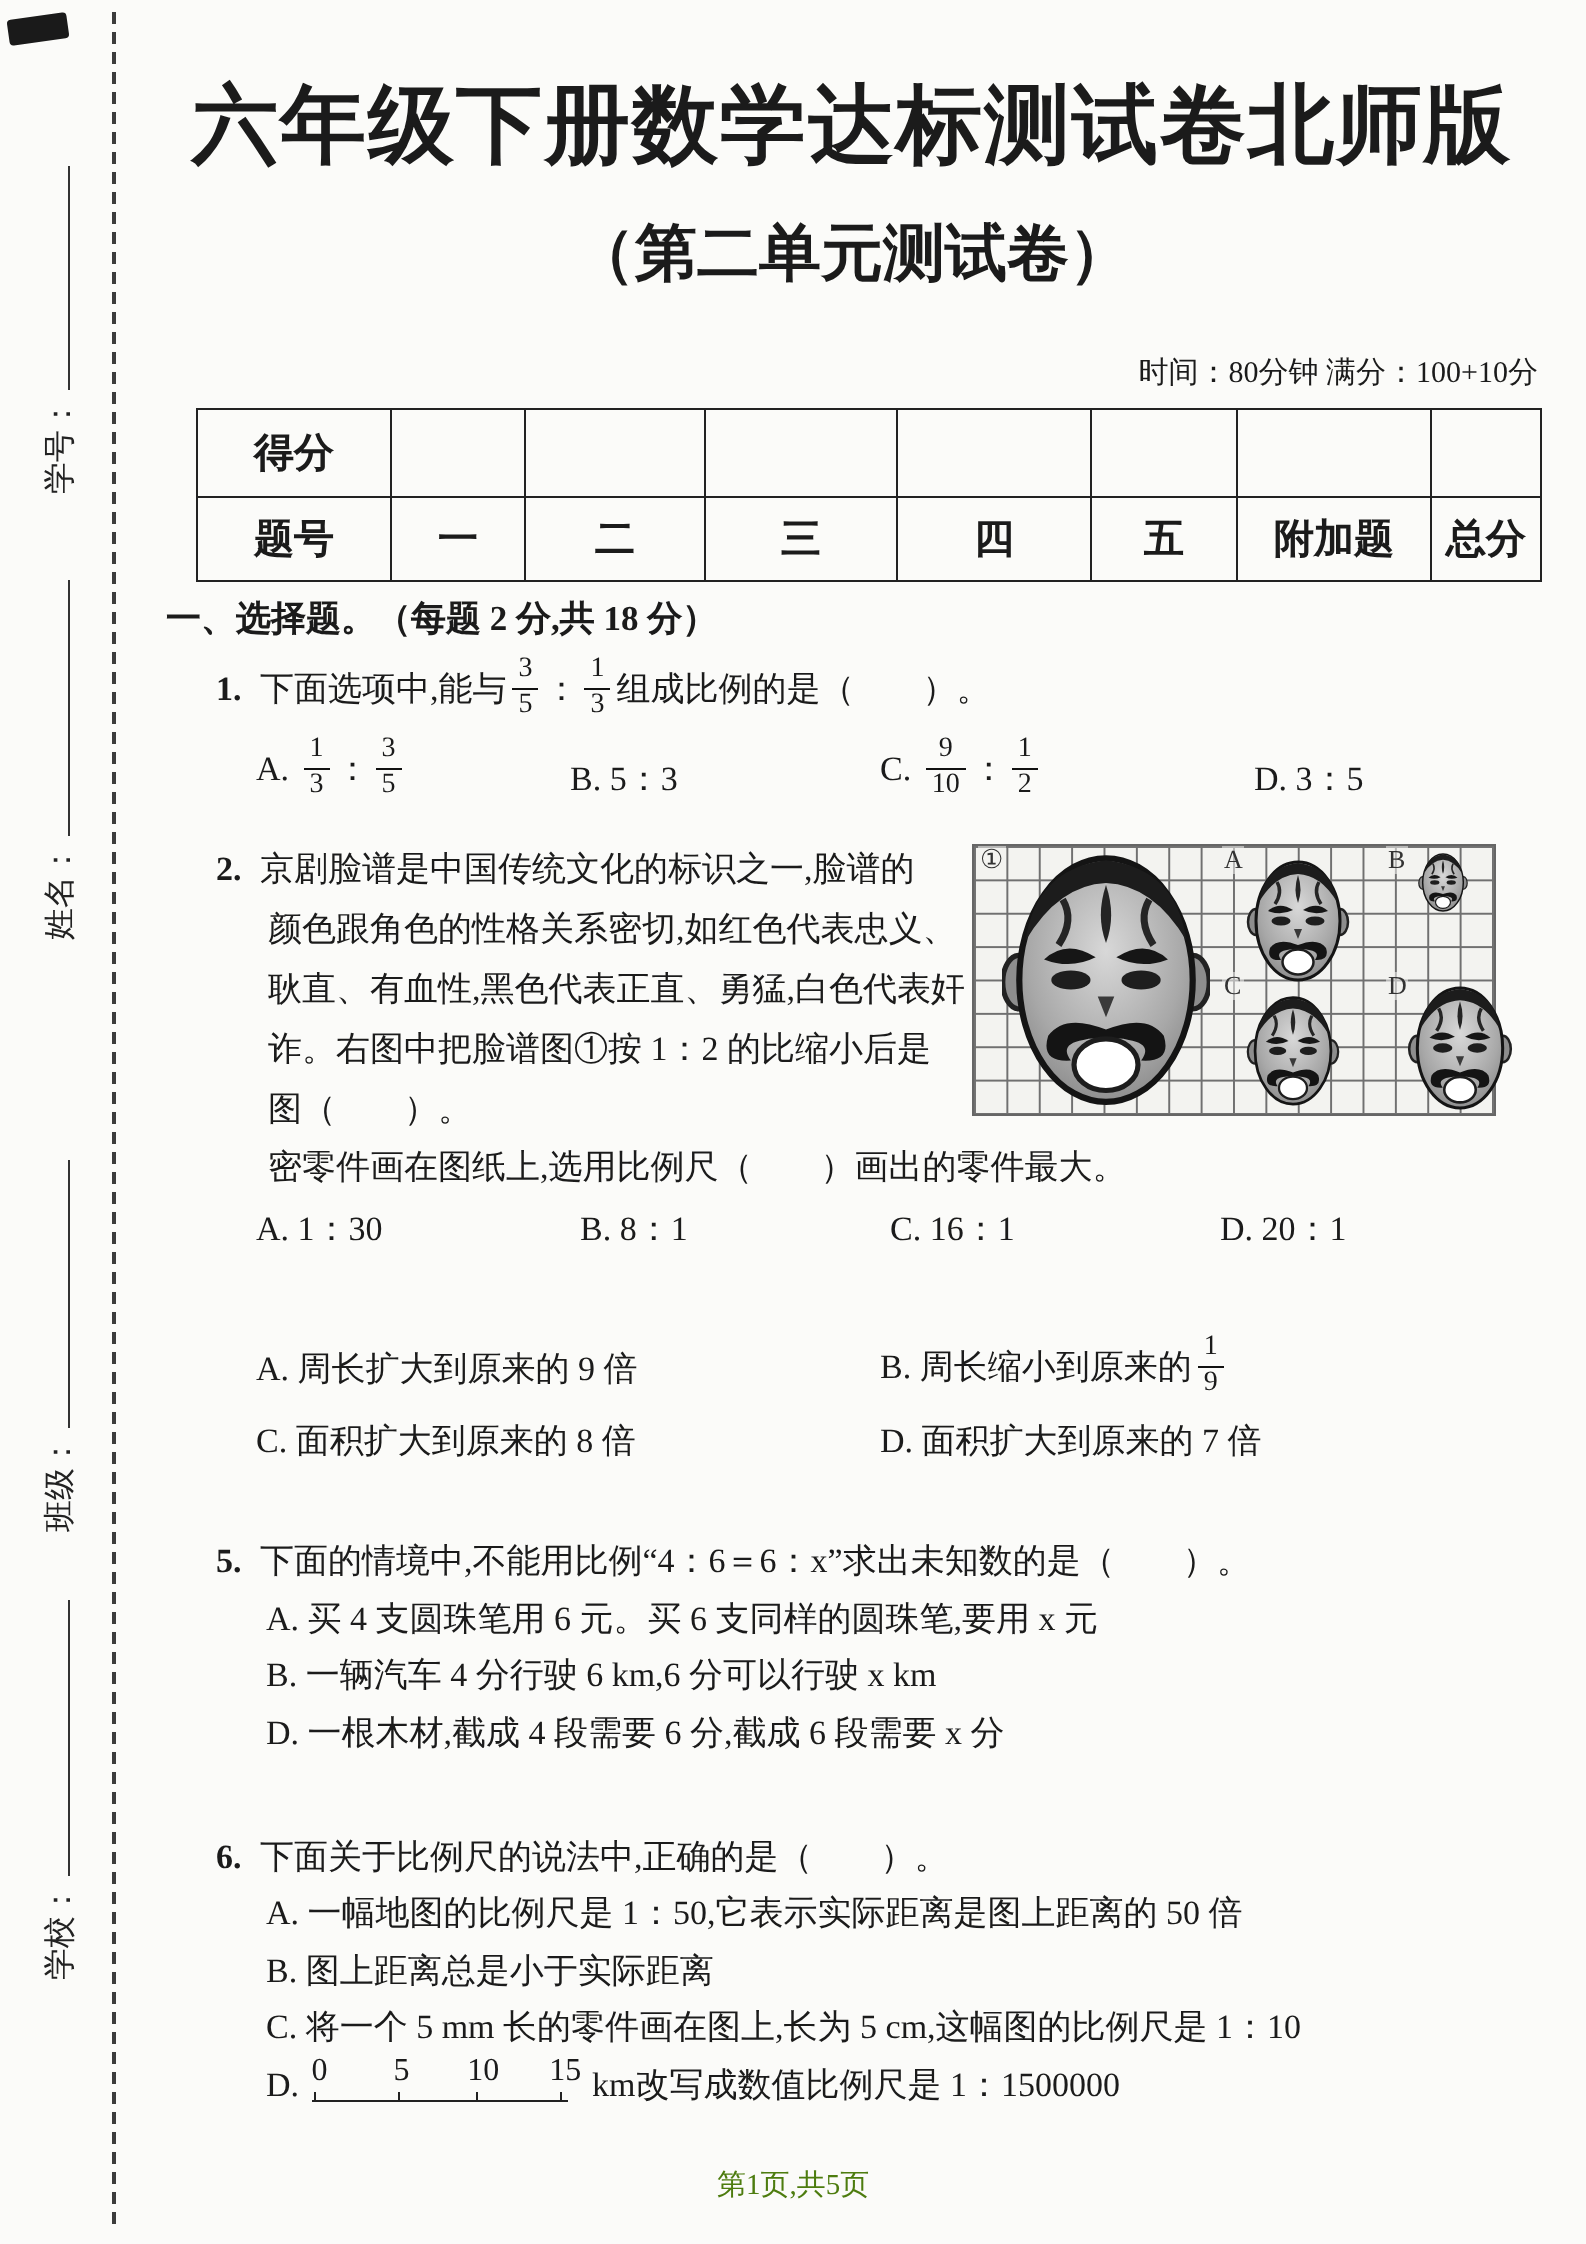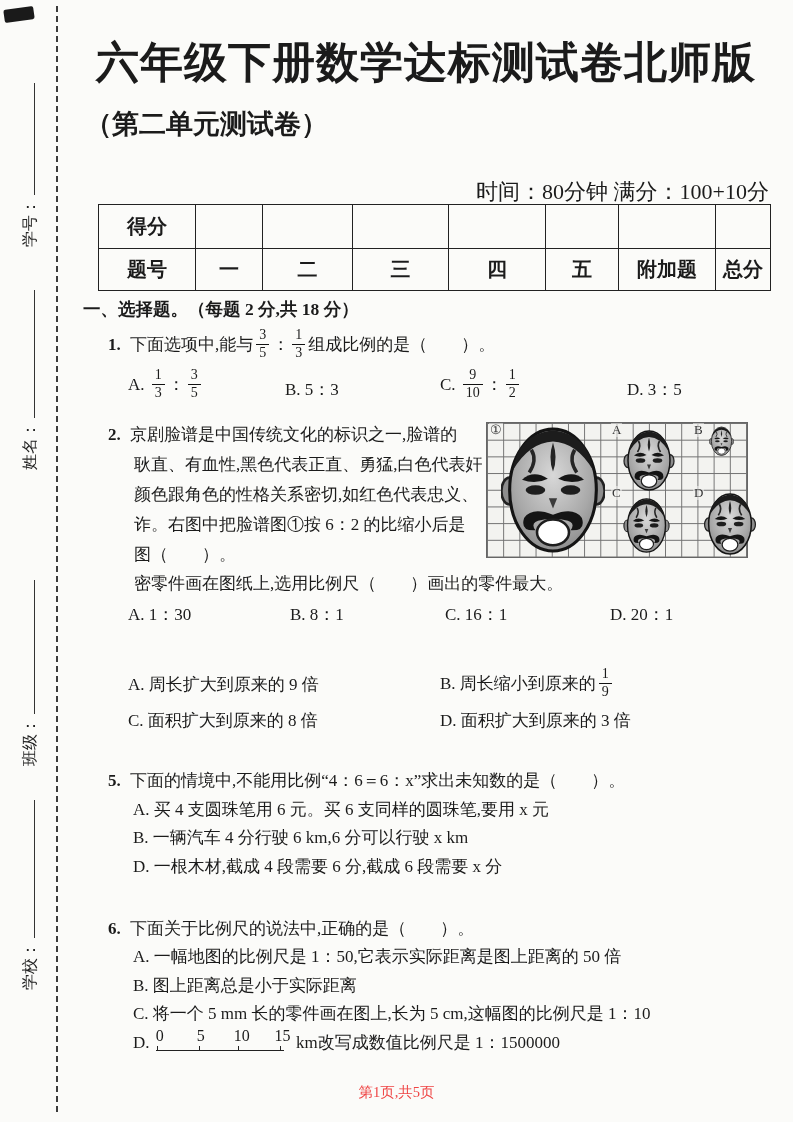--- a/index.html
+++ b/index.html
@@ -10,23 +10,23 @@
   .dashline{position:absolute;left:56px;top:6px;height:1106px;width:0;border-left:2px dashed #3c3c3c;}
   .mfield{position:absolute;transform:rotate(-90deg);transform-origin:0 0;white-space:nowrap;
           font-size:16px;color:#222;}
   .mfield .fl{display:inline-block;border-bottom:1.6px solid #333;height:13px;vertical-align:baseline;margin-left:4px;}
   .corner-mark{position:absolute;left:4px;top:8px;width:30px;height:13px;background:#1a1a1a;
                transform:rotate(-8deg);border-radius:2px;}
 
   
   .title{position:absolute;left:85px;width:682px;top:34px;text-align:center;
          font-size:43px;font-weight:bold;letter-spacing:1px;}
-  .subtitle{position:absolute;left:85px;width:682px;top:106px;text-align:left;
-            font-size:27px;font-weight:bold;font-family:Liberation Serif, serif;}
-  .meta{position:absolute;right:24px;top:177px;font-size:22px;}
+  .subtitle{position:absolute;left:85px;width:682px;top:106px;text-align:center;
+            font-size:31px;font-weight:bold;font-family:Liberation Serif, serif;}
+  .meta{position:absolute;right:24px;top:177px;font-size:15px;}
 
   
   .stable{position:absolute;left:98px;top:204px;border-collapse:collapse;table-layout:fixed;}
   .stable td{border:1.7px solid #222;text-align:center;vertical-align:middle;
              font-size:20px;font-weight:bold;padding:0;height:41px;}
   .stable tr:first-child td{height:43px;}
 
   .sec-head{position:absolute;left:83px;top:297px;font-size:17.5px;font-weight:bold;}
 
   
@@ -52,21 +52,21 @@
   .figlab{position:absolute;font-size:13px;line-height:14px;color:#333;z-index:3;
           background:rgba(243,243,240,.55);padding:0 1px;}
   .mask{position:absolute;z-index:2;}
 
   
   .sbar{position:relative;display:inline-block;width:132px;height:24px;vertical-align:-6px;margin:0 4px 0 2px;}
   .sb-num{position:absolute;top:-3px;font-size:16px;line-height:18px;}
   .sb-rule{position:absolute;left:0;right:4px;bottom:3px;border-bottom:1.6px solid #222;}
   .sb-tick{position:absolute;bottom:3px;height:5px;border-left:1.4px solid #222;}
 
-  .footer{position:absolute;left:0;width:100%;top:1083px;text-align:center;font-size:14.5px;color:#ef4444;}
+  .footer{position:absolute;left:0;width:100%;top:1083px;text-align:center;font-size:14.5px;color:#4d7c0f;}
 </style>
 </head>
 <body>
 
 <div class="page">
 
   <svg width="0" height="0" style="position:absolute" aria-hidden="true">
     <defs>
       <radialGradient id="faceGrad" cx="50%" cy="38%" r="75%">
         <stop offset="0%" stop-color="#d8d8d8"></stop>
@@ -190,23 +190,23 @@
             <span class="fn">1</span>
             <span class="fd">2</span>
           </span>
       </span>
       <span class="optabs" style="left:519px;top:8px">D. 3：5</span>
     </div>
   </div>
 
   <div class="q" style="top:420px;line-height:30px">
     <div><span class="qnum">2.</span><span>京剧脸谱是中国传统文化的标识之一,脸谱的</span></div>
+    <div class="cont">颜色跟角色的性格关系密切,如红色代表忠义、</div>
     <div class="cont">耿直、有血性,黑色代表正直、勇猛,白色代表奸</div>
-    <div class="cont">颜色跟角色的性格关系密切,如红色代表忠义、</div>
-    <div class="cont">诈。右图中把脸谱图①按 6：2 的比缩小后是</div>
+    <div class="cont">诈。右图中把脸谱图①按 1：2 的比缩小后是</div>
     <div class="cont">图（　　）。</div>
 
     <div class="fig">
       <span class="figlab" style="left:2px;top:0px">①</span>
       <svg class="mask" viewBox="0 0 100 124" style="left:14px;top:2px;width:104px;height:128px">
           <use href="#maskface"></use>
         </svg>
       <span class="figlab" style="left:124px;top:0px">A</span>
       <svg class="mask" viewBox="0 0 100 124" style="left:136px;top:6px;width:52px;height:62px">
           <use href="#maskface"></use>
@@ -242,21 +242,21 @@
       <span class="optabs fracline" style="left:332px;height:46px">
         <span>B. 周长缩小到原来的</span>
         <span class="frac">
             <span class="fn">1</span>
             <span class="fd">9</span>
           </span>
       </span>
     </div>
     <div class="optrow" style="height:30px">
       <span class="optabs" style="left:20px">C. 面积扩大到原来的 8 倍</span>
-      <span class="optabs" style="left:332px">D. 面积扩大到原来的 3 倍</span>
+      <span class="optabs" style="left:332px">D. 面积扩大到原来的 7 倍</span>
     </div>
   </div>
 
   <div class="q" style="top:767px;line-height:28.6px">
     <div><span class="qnum">5.</span><span>下面的情境中,不能用比例“4：6＝6：x”求出未知数的是（　　）。</span></div>
     <div style="padding-left:25px">A. 买 4 支圆珠笔用 6 元。买 6 支同样的圆珠笔,要用 x 元</div>
     <div style="padding-left:25px">B. 一辆汽车 4 分行驶 6 km,6 分可以行驶 x km</div>
     <div style="padding-left:25px">D. 一根木材,截成 4 段需要 6 分,截成 6 段需要 x 分</div>
   </div>
 

